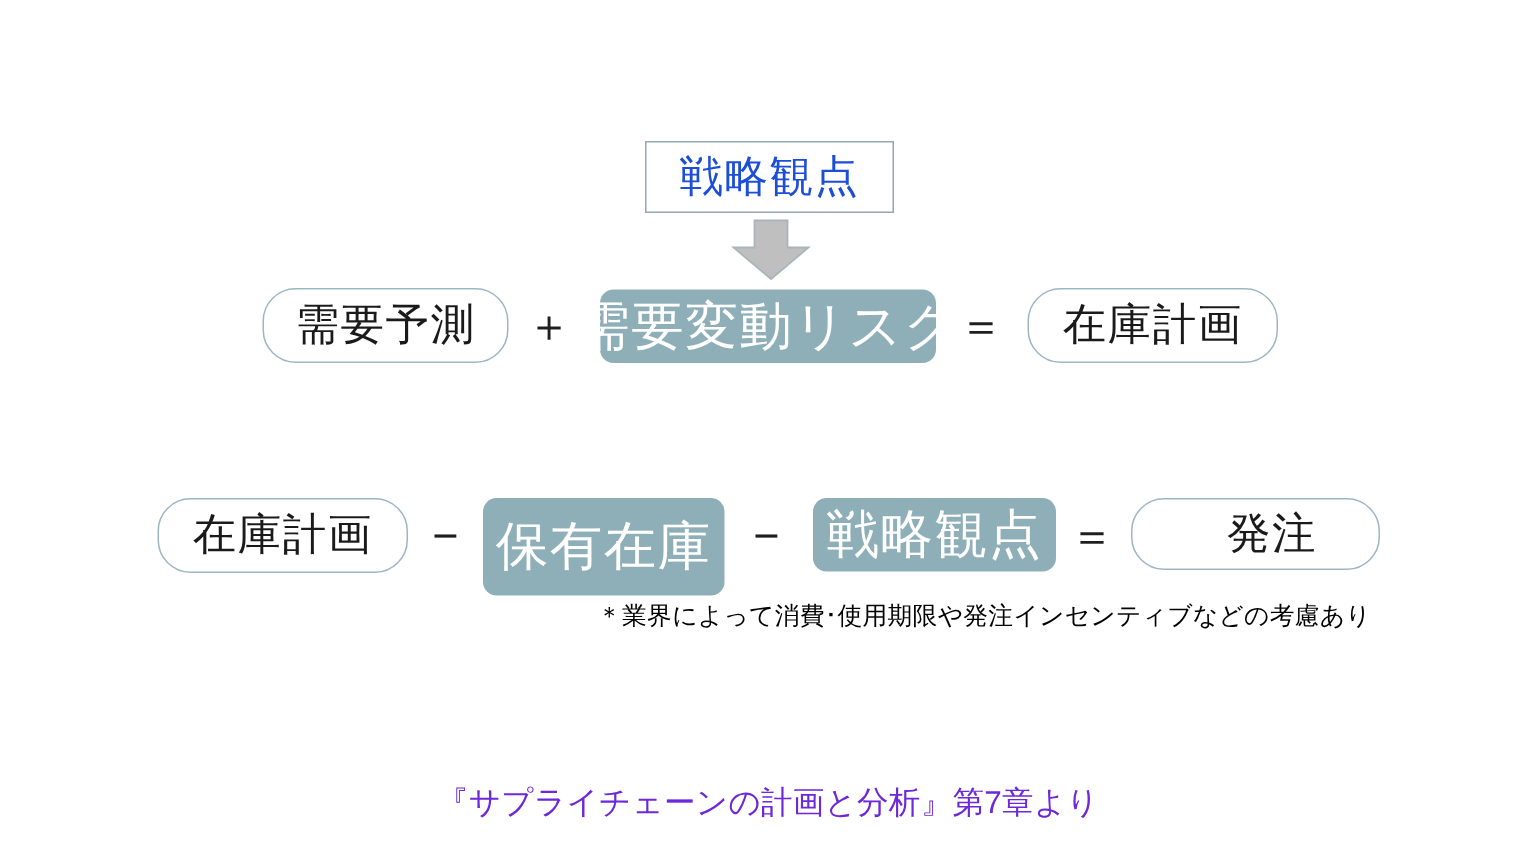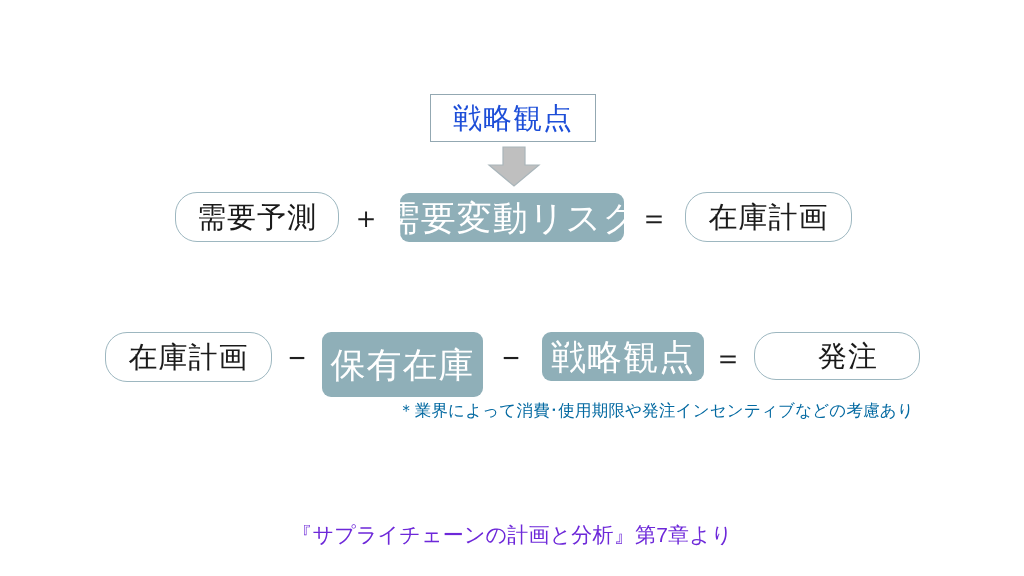--- a/index.html
+++ b/index.html
@@ -75,21 +75,21 @@
   .arrow-wrap {
     position: absolute;
   }
   .arrow-wrap svg {
     display: block;
   }
 
   
   .note {
     position: absolute;
-    color: #0369a1;
+    color: #000000;
     font-size: 16.5px;
     white-space: nowrap;
     letter-spacing: 0.2px;
   }
 
   .caption {
     position: absolute;
     color: #6d28d9;
     font-size: 21px;
     white-space: nowrap;

